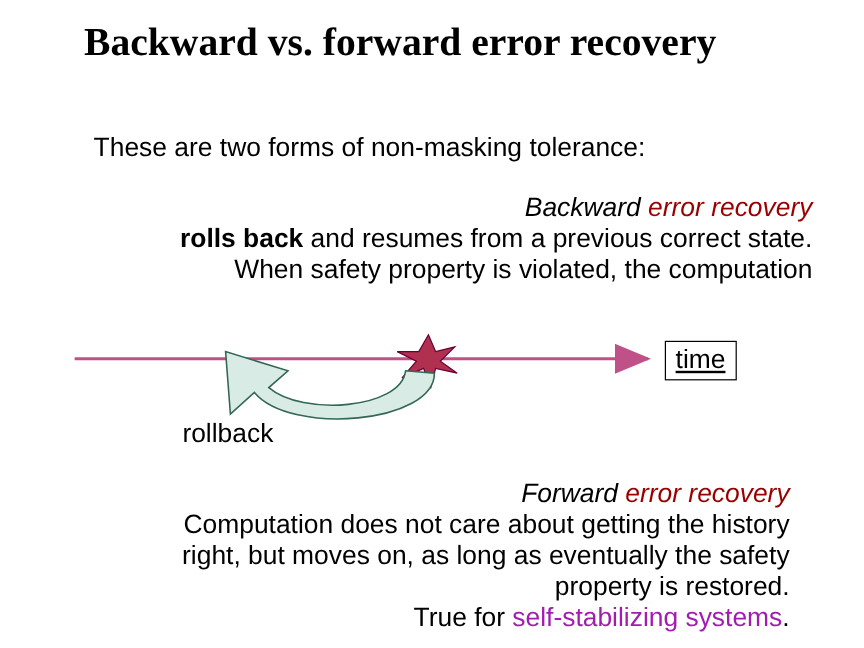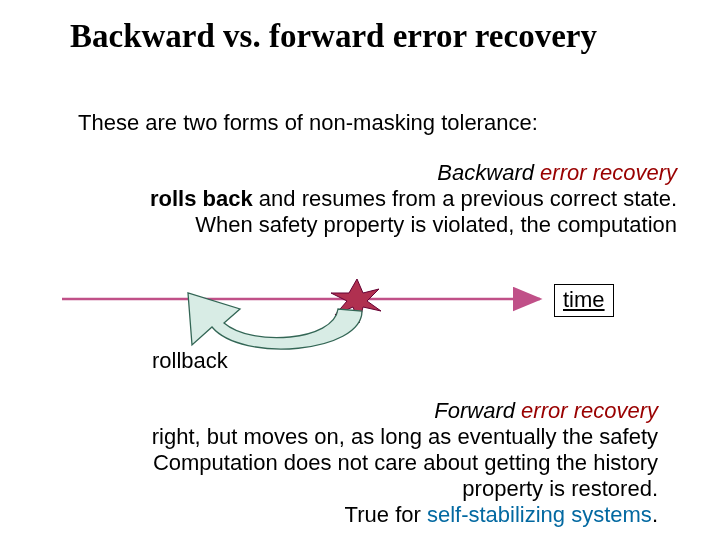--- a/index.html
+++ b/index.html
@@ -77,21 +77,21 @@
     top: 398px;
     left: 98px;
     width: 560px;
     font-size: 22px;
     line-height: 1.18;
   }
   .forward-heading {
     font-style: italic;
   }
   .forward-heading .brown { color: #990000; }
-  .self-stab { color: #0369a1; }
+  .self-stab { color: #a21caf; }
 </style>
 </head>
 <body>
 
 <div class="slide">
 
   <div class="title">Backward vs. forward error recovery</div>
 
   <div class="intro">These are two forms of non-masking tolerance:</div>
 
@@ -128,19 +128,19 @@
     </g>
   </svg>
 
   <div class="time-box">time</div>
   <div class="rollback-label">rollback</div>
 
   <div class="forward-block">
     <div class="forward-heading">
       <span>Forward </span><span class="brown">error recovery</span>
     </div>
+    <div>Computation does not care about getting the history</div>
     <div>right, but moves on, as long as eventually the safety</div>
-    <div>Computation does not care about getting the history</div>
     <div>property is restored.</div>
     <div><span>True for </span><span class="self-stab">self-stabilizing systems</span><span>.</span></div>
   </div>
 
 </div>
 
 </body></html>

